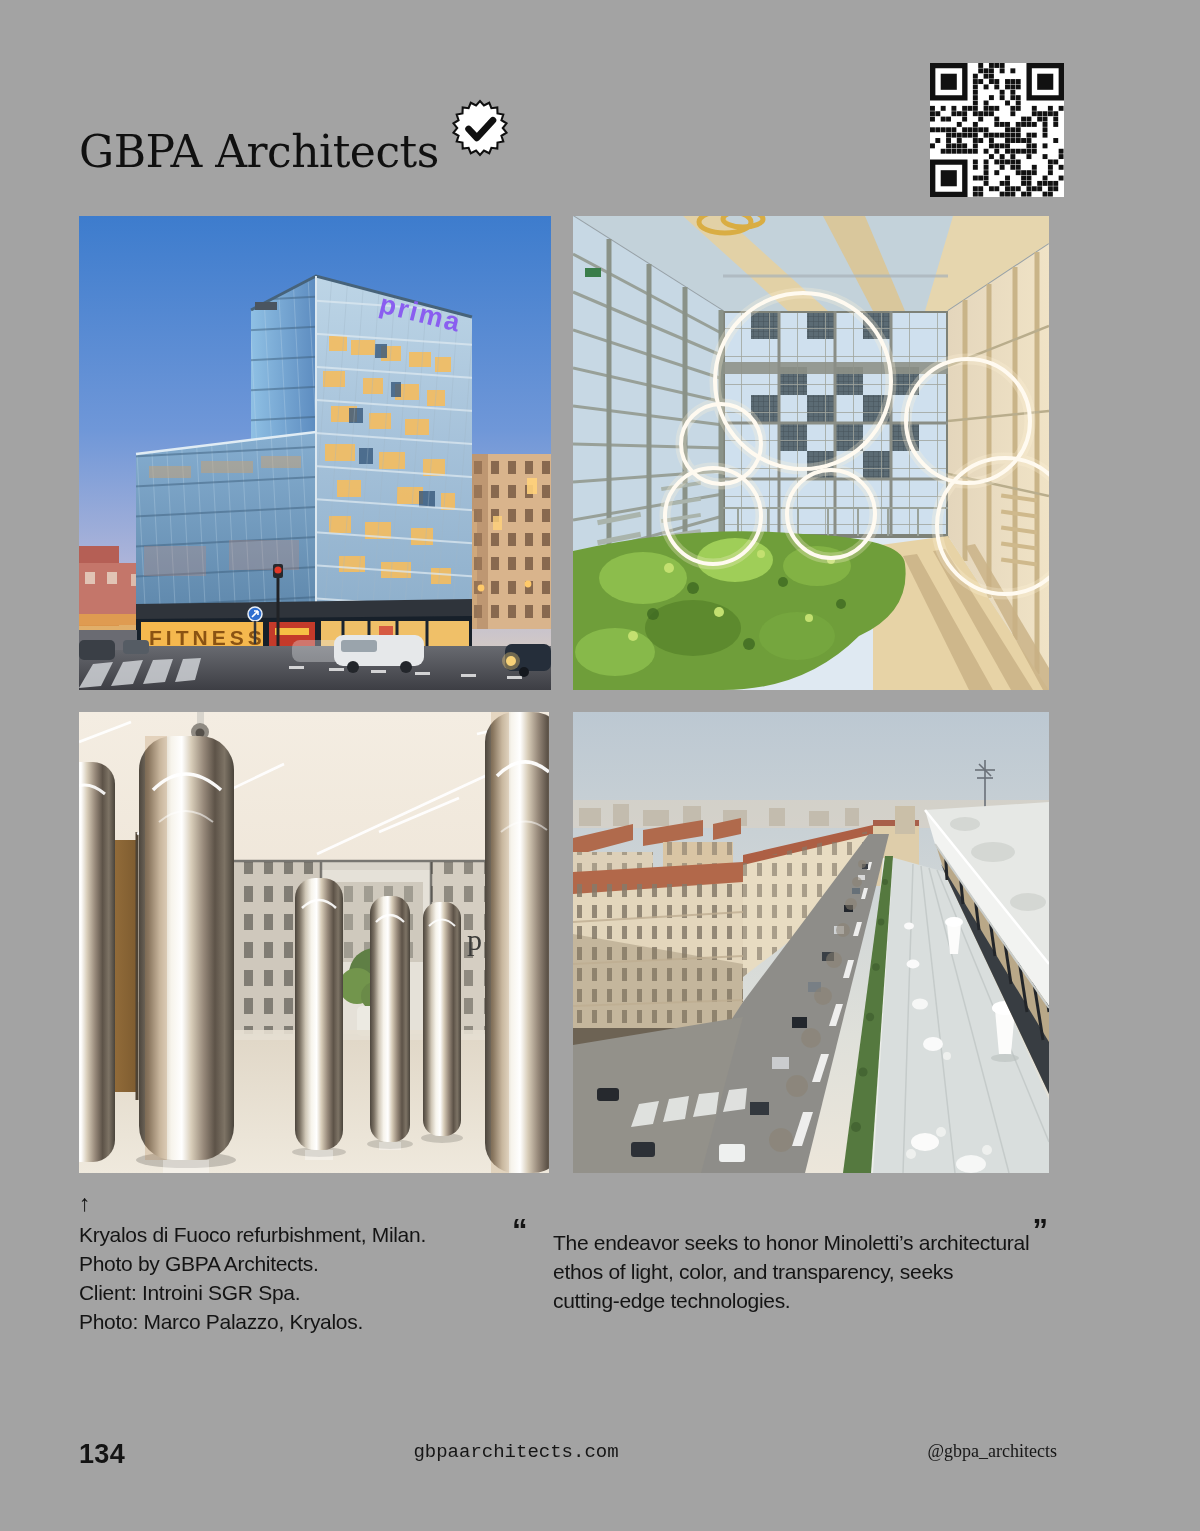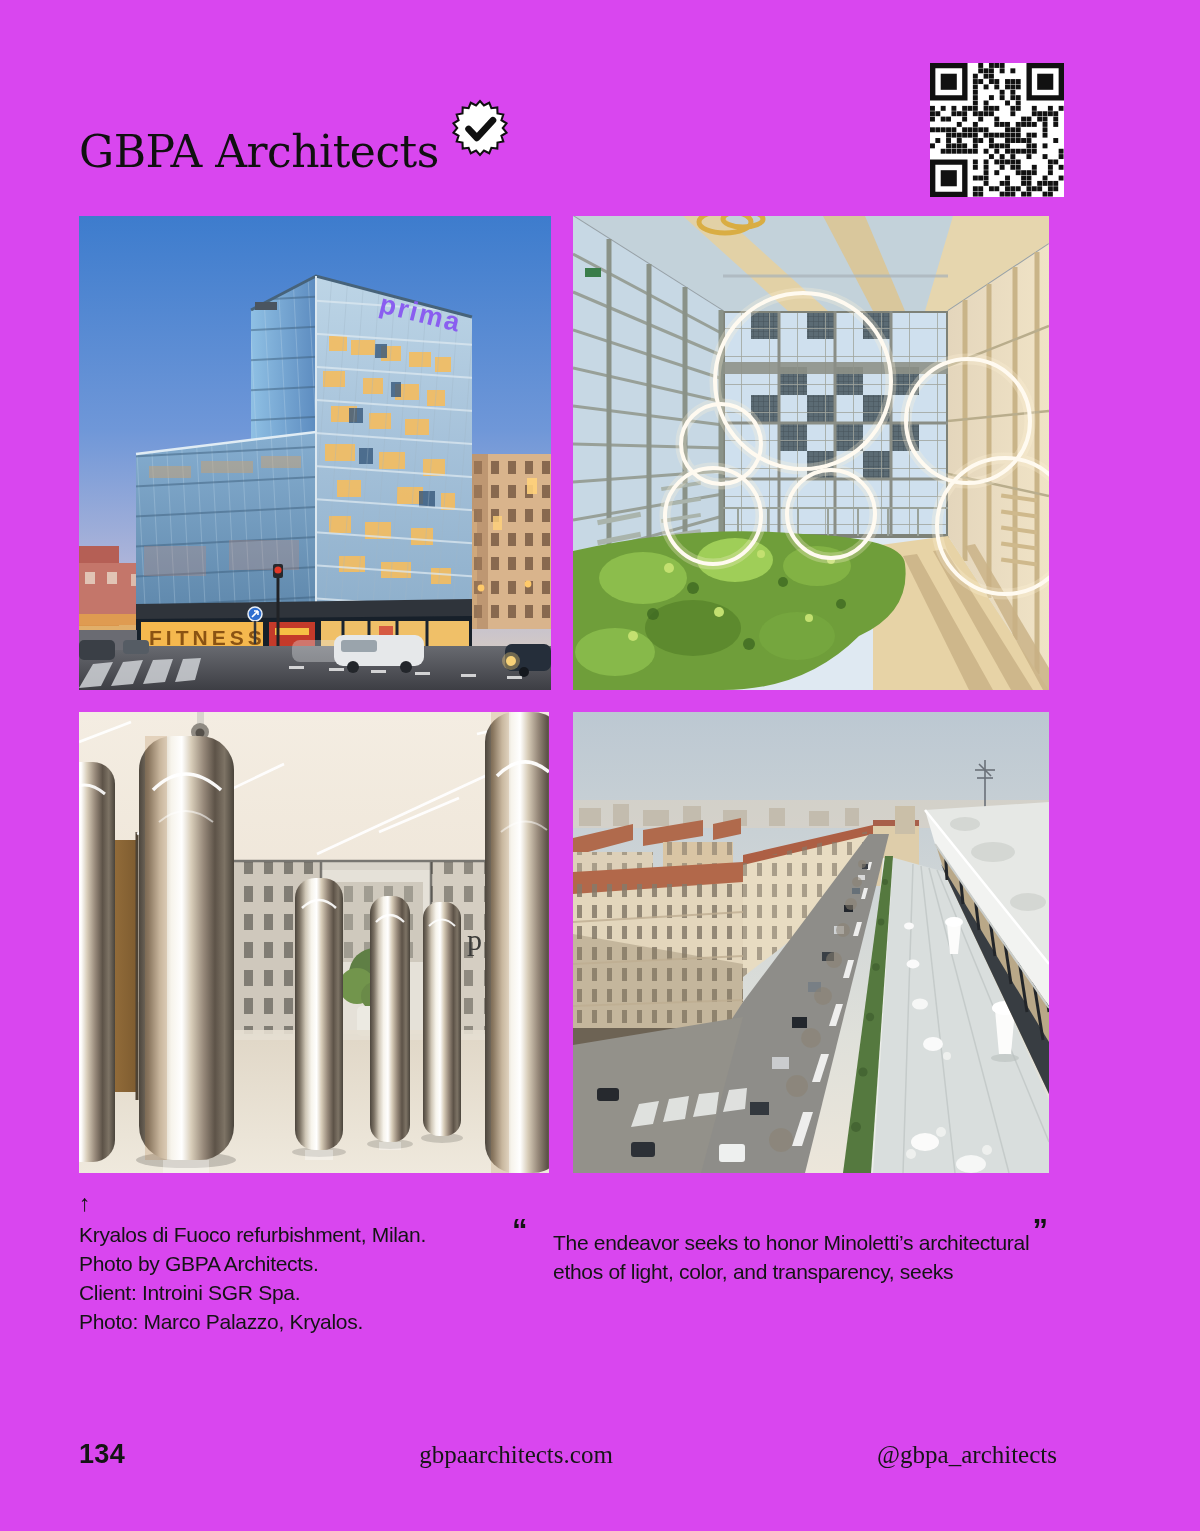--- a/index.html
+++ b/index.html
@@ -1,38 +1,38 @@
 <!DOCTYPE html>
 <html><head>
 <meta charset="utf-8">
 <style>
   html,body{margin:0;padding:0;background:#ffffff;}
-  .page{position:relative;width:1200px;height:1531px;background:#d946ef;overflow:hidden;
+  .page{position:relative;width:1200px;height:1531px;background:#a3a3a3;overflow:hidden;
         font-family:"Liberation Sans",sans-serif;color:#141414;}
   .title{position:absolute;left:79px;top:97px;font-family:"DejaVu Serif",serif;
          font-size:44px;font-weight:500;letter-spacing:-0.5px;color:#101010;white-space:nowrap;}
   .badge{position:absolute;left:451px;top:99px;width:58px;height:58px;}
   .qr{position:absolute;left:930px;top:63px;width:134px;height:134px;}
   .photo{position:absolute;overflow:hidden;}
   .photo svg{display:block;width:100%;height:100%;}
   #p1{left:79px;top:216px;width:472px;height:474px;}
   #p2{left:573px;top:216px;width:476px;height:474px;}
   #p3{left:79px;top:712px;width:470px;height:461px;}
   #p4{left:573px;top:712px;width:476px;height:461px;}
   .caption{position:absolute;left:79px;top:1190px;width:430px;font-size:21px;line-height:29px;letter-spacing:-0.3px;}
   .caption .arr{display:block;font-size:23px;line-height:26px;margin-bottom:4px;}
   .quote{position:absolute;left:512px;top:1213px;width:545px;}
   .qmark{position:absolute;font-weight:700;font-size:31px;letter-spacing:-3px;line-height:29px;}
   .qopen{left:0;top:3px;}
   .qclose{right:12px;top:3px;}
   .qtext{margin-left:41px;width:478px;font-size:21px;line-height:29px;letter-spacing:-0.3px;margin-top:15px;}
   .pagenum{position:absolute;left:79px;top:1439px;font-size:27px;font-weight:700;letter-spacing:0.3px;}
   .site{position:absolute;left:0;top:1441px;width:1032px;text-align:center;
-        font-family:Liberation Serif, serif;font-size:25px;color:#161616;}
-  .handle{position:absolute;right:143px;top:1441px;font-family:"Liberation Serif",serif;font-size:25px;color:#161616;}
+        font-family:Liberation Mono, monospace;font-size:19px;color:#161616;}
+  .handle{position:absolute;right:143px;top:1441px;font-family:"Liberation Serif",serif;font-size:18px;color:#161616;}
 </style>
 </head>
 <body>
 
 <div class="page">
 
   <h1 class="title">GBPA Architects</h1>
 
   <svg class="badge" viewBox="0 0 56 56">
     <polygon id="seal-outline" fill="#ffffff" stroke="#101010" stroke-width="2" points="50.0,28.0 53.6,32.5 48.7,35.5 50.5,41.0 44.9,42.1 44.7,47.9 39.0,47.1 36.9,52.4 31.8,49.7 28.0,54.0 24.2,49.7 19.1,52.4 17.0,47.1 11.3,47.9 11.1,42.1 5.5,41.0 7.3,35.5 2.4,32.5 6.0,28.0 2.4,23.5 7.3,20.5 5.5,15.0 11.1,13.9 11.3,8.1 17.0,8.9 19.1,3.6 24.2,6.3 28.0,2.0 31.8,6.3 36.9,3.6 39.0,8.9 44.7,8.1 44.9,13.9 50.5,15.0 48.7,20.5 53.6,23.5"></polygon>
@@ -953,20 +953,21 @@
     <div>Photo by GBPA Architects.</div>
     <div>Client: Introini SGR Spa.</div>
     <div>Photo: Marco Palazzo, Kryalos.</div>
   </div>
 
   <div class="quote">
     <span class="qmark qopen">“</span>
     <div class="qtext">
       <div>The endeavor seeks to honor Minoletti’s architectural</div>
       <div>ethos of light, color, and transparency, seeks</div>
+      <div>cutting-edge technologies.</div>
     </div>
     <span class="qmark qclose">”</span>
   </div>
 
   <span class="pagenum">134</span>
   <span class="site">gbpaarchitects.com</span>
   <span class="handle">@gbpa_architects</span>
 
 </div>
 

